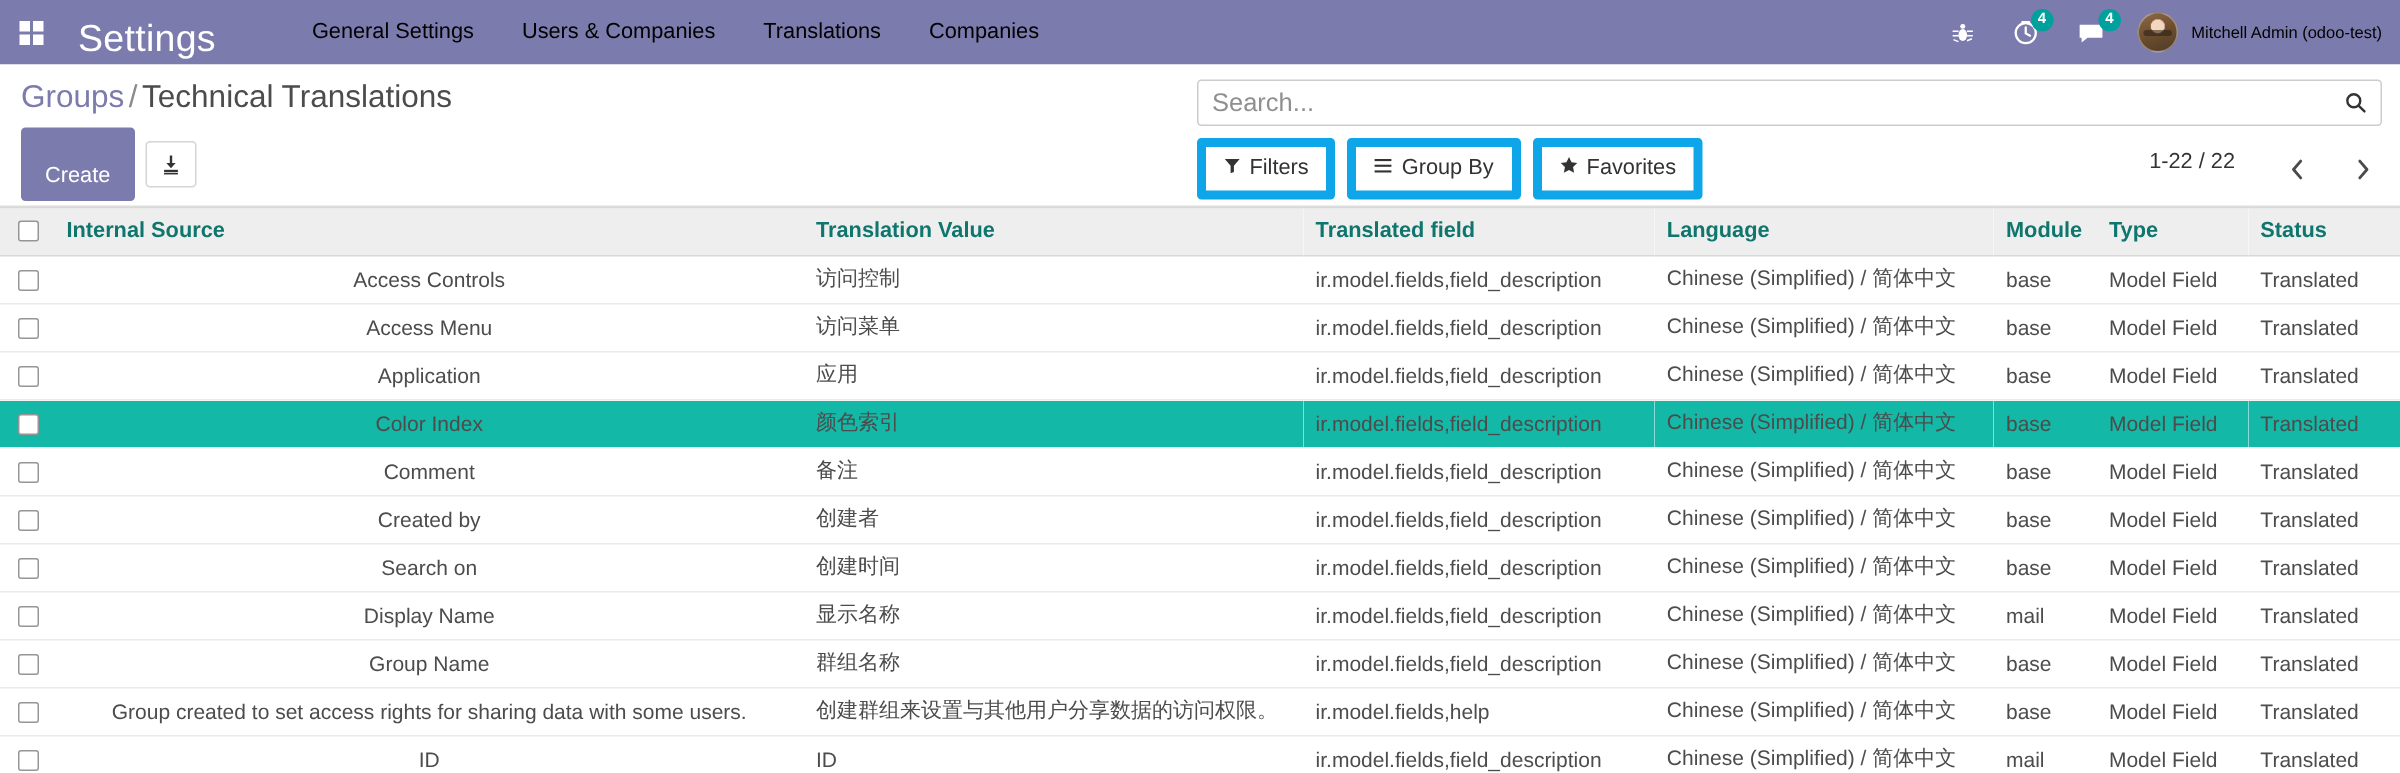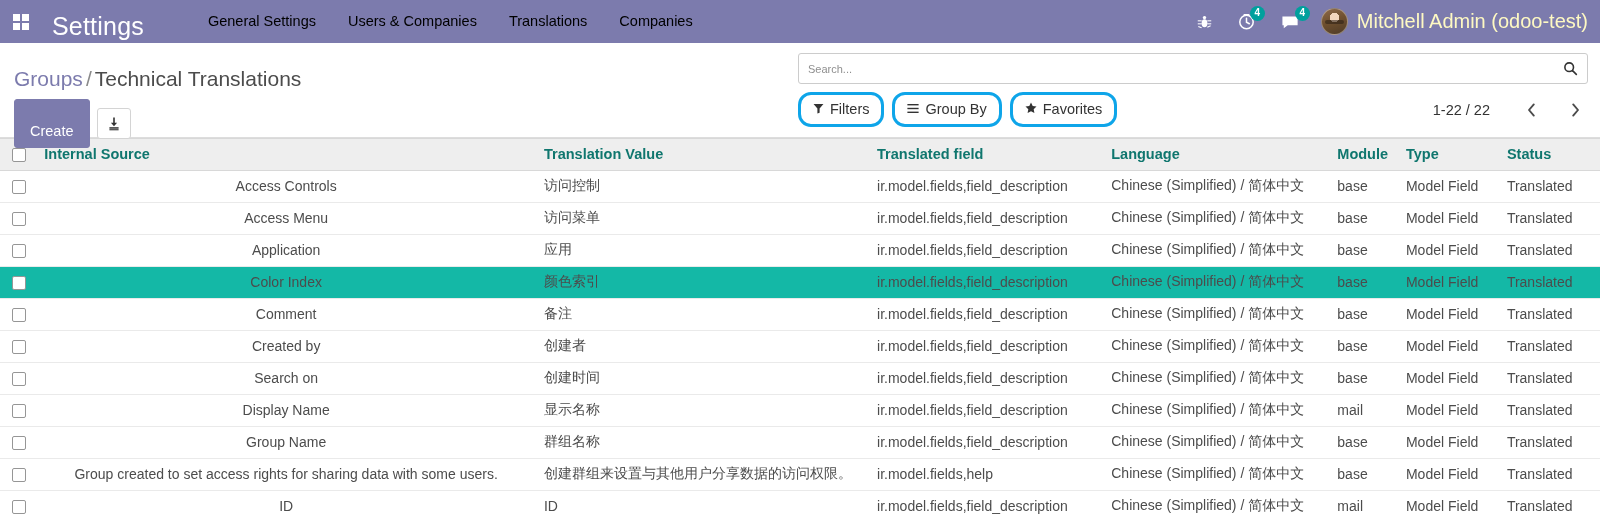--- a/index.html
+++ b/index.html
@@ -101,31 +101,31 @@
     border: 1px solid rgba(255,255,255,.35);
   }
   .avatar::after {
     content: "";
     position: absolute;
     left: 3px; right: 3px; top: 44%;
     height: 4px;
     border-radius: 2px;
     background: rgba(40,30,20,.55);
   }
-  .user-name { font-size: 20px; color: #fef9c3; text-align: right; }
+  .user-name { font-size: 11px; color: #000000; text-align: right; }
 
   
   .control-panel {
     background: #ffffff;
     border-bottom: 1px solid #dddddd;
     padding: 0;
     position: relative;
     height: 95px;
   }
-  .cp-left { position: absolute; left: 14px; top: 24px; }
+  .cp-left { position: absolute; left: 14px; top: 10px; }
   .breadcrumb {
     font-size: 21px;
     color: #4c4c4c;
     margin-bottom: 8px;
     white-space: nowrap;
   }
   .breadcrumb .crumb-link { color: #7c7bad; cursor: pointer; }
   .breadcrumb .crumb-sep { color: #8a8a8a; margin: 0 3px; }
   .breadcrumb .crumb-active { color: #4c4c4c; }
   .cp-buttons { display: flex; align-items: center; gap: 7px; }
@@ -161,53 +161,52 @@
     height: 31px;
     display: flex;
     align-items: center;
     padding: 0 9px;
     background: #ffffff;
   }
   .searchview input {
     border: none;
     outline: none;
     flex: 1;
-    font-size: 11px;
+    font-size: 17px;
     font-family: inherit;
     color: #333333;
     background: transparent;
     padding: 0;
   }
   .searchview input::placeholder { color: #8f8f8f; }
   .search-icon { color: #333333; display: flex; align-items: center; cursor: pointer; }
 
   .cp-row2 {
     margin-top: 8px;
     display: flex;
     align-items: center;
   }
   .dropdown-btn {
     background: #ffffff;
-    border: 3px solid #0ea5e9;
-    border-radius: 13px;
+    border: 6px solid #0ea5e9;
+    border-radius: 3px;
     font-size: 14.5px;
     color: #333333;
     padding: 5px 12px 6px;
     margin-right: 8px;
     display: flex;
     align-items: center;
     gap: 6px;
     cursor: pointer;
     font-family: inherit;
     line-height: 1.25;
   }
   .pager {
     margin-left: auto;
     display: flex;
-    align-items: center;
     font-size: 14.5px;
     color: #333333;
     gap: 18px;
   }
   .pager-value { padding-right: 10px; cursor: pointer; }
   .pager-btn {
     width: 26px; height: 26px;
     display: flex; align-items: center; justify-content: center;
     color: #4b4b4b;
     cursor: pointer;

